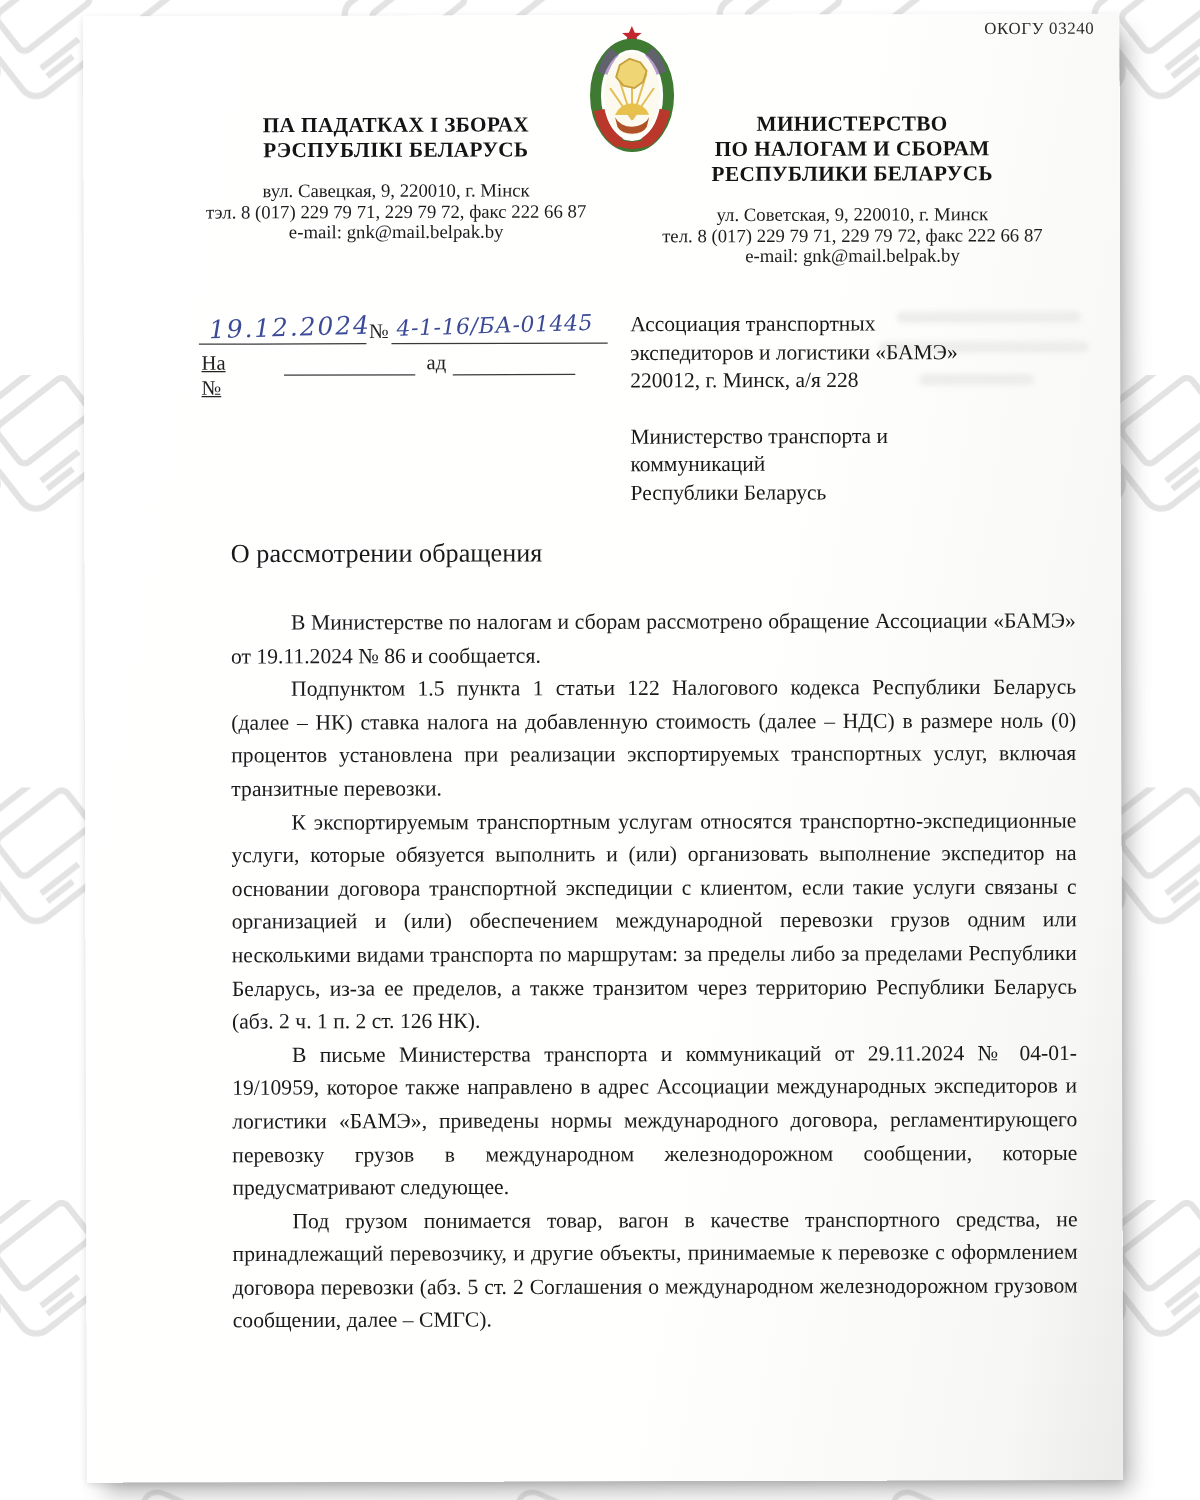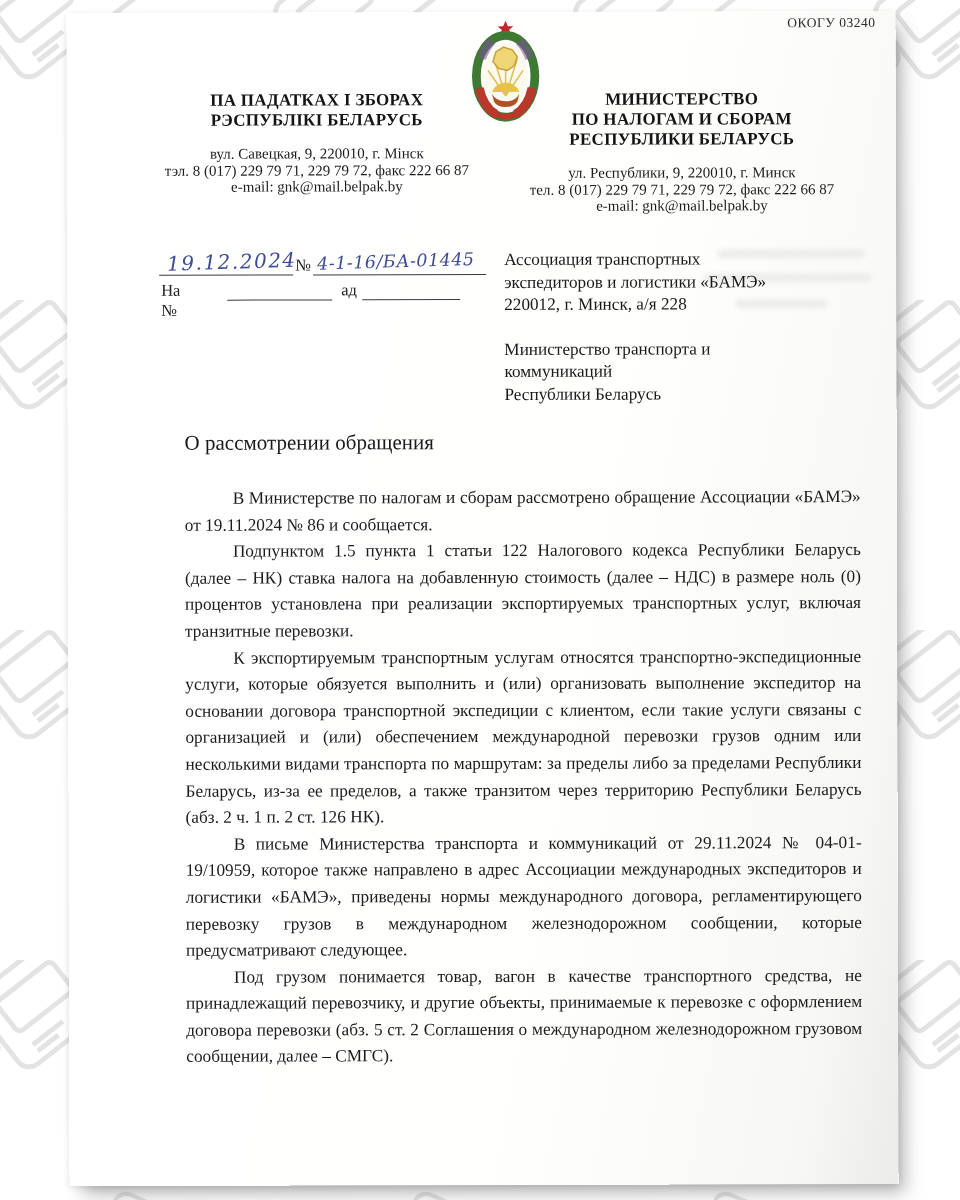--- a/index.html
+++ b/index.html
@@ -54,21 +54,21 @@
     letter-spacing: 1.5px;
     transform: rotate(-1.6deg);
     white-space: nowrap;
   }
   .hw-date  { left: 100px; top: 237px; font-size: 20px; }
   .hw-num   { left: 250px; top: 239px; font-size: 17.5px; letter-spacing: 0.5px; }
   .ref-label {
     position: absolute; font-size: 16.5px; color: #222;
   }
   .lbl-no   { left: 228px; top: 243px; }
-  .lbl-nano { left: 94px;  top: 268px; }
+  .lbl-nano { left: 94px;  top: 268px; text-decoration: underline; }
   .lbl-ad   { left: 274px; top: 268px; }
   .ref-line {
     position: absolute; height: 0;
     border-bottom: 1.6px solid #3a3a3a;
   }
   .ul1 { left: 92px;  top: 262px; width: 134px; }
   .ul2 { left: 246px; top: 262px; width: 173px; }
   .ul3 { left: 160px; top: 287px; width: 105px; }
   .ul4 { left: 295px; top: 287px; width: 98px; }
   .recipient {
@@ -148,21 +148,21 @@
     </div>
   </div>
 
   <div class="hdr-col right">
     <div class="hdr-title">
       <div>МИНИСТЕРСТВО</div>
       <div>ПО НАЛОГАМ И СБОРАМ</div>
       <div>РЕСПУБЛИКИ БЕЛАРУСЬ</div>
     </div>
     <div class="hdr-addr">
-      <div>ул. Республики, 9, 220010, г. Минск</div>
+      <div>ул. Советская, 9, 220010, г. Минск</div>
       <div>тел. 8 (017) 229 79 71, 229 79 72, факс 222 66 87</div>
       <div>e-mail: gnk@mail.belpak.by</div>
     </div>
   </div>
 
   <div class="refs">
     <span class="hand hw-date">19.12.2024</span>
     <span class="ref-label lbl-no">№</span>
     <span class="hand hw-num">4-1-16/БА-01445</span>
     <div class="ref-line ul1"></div>

